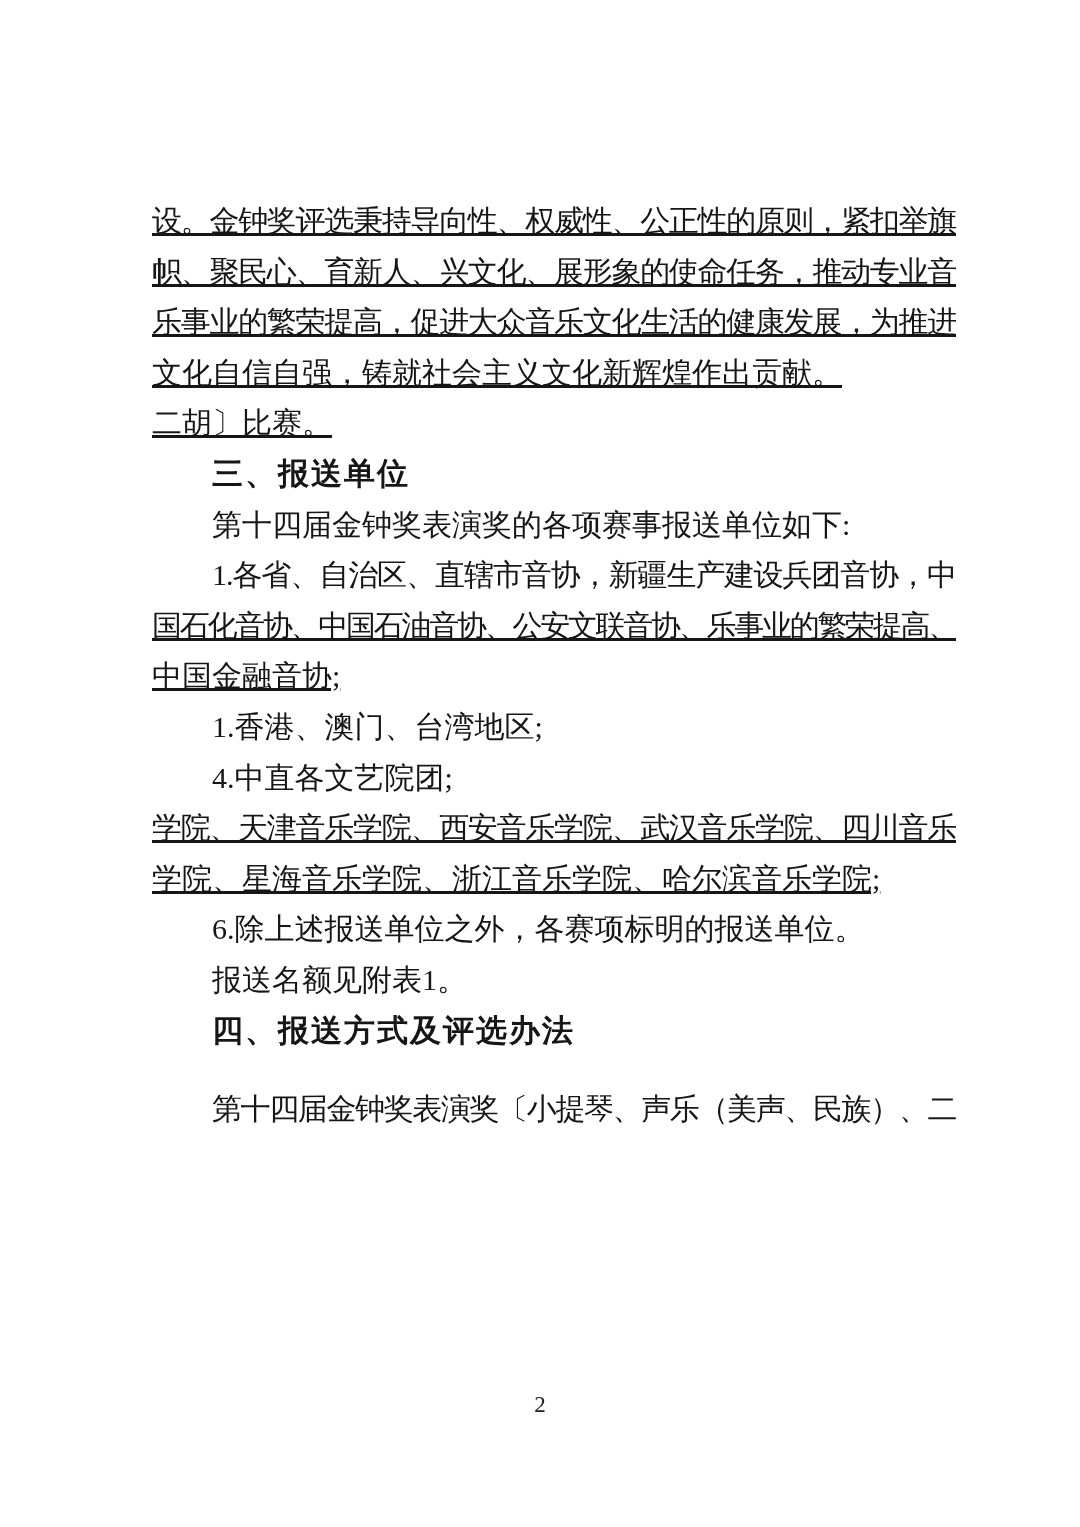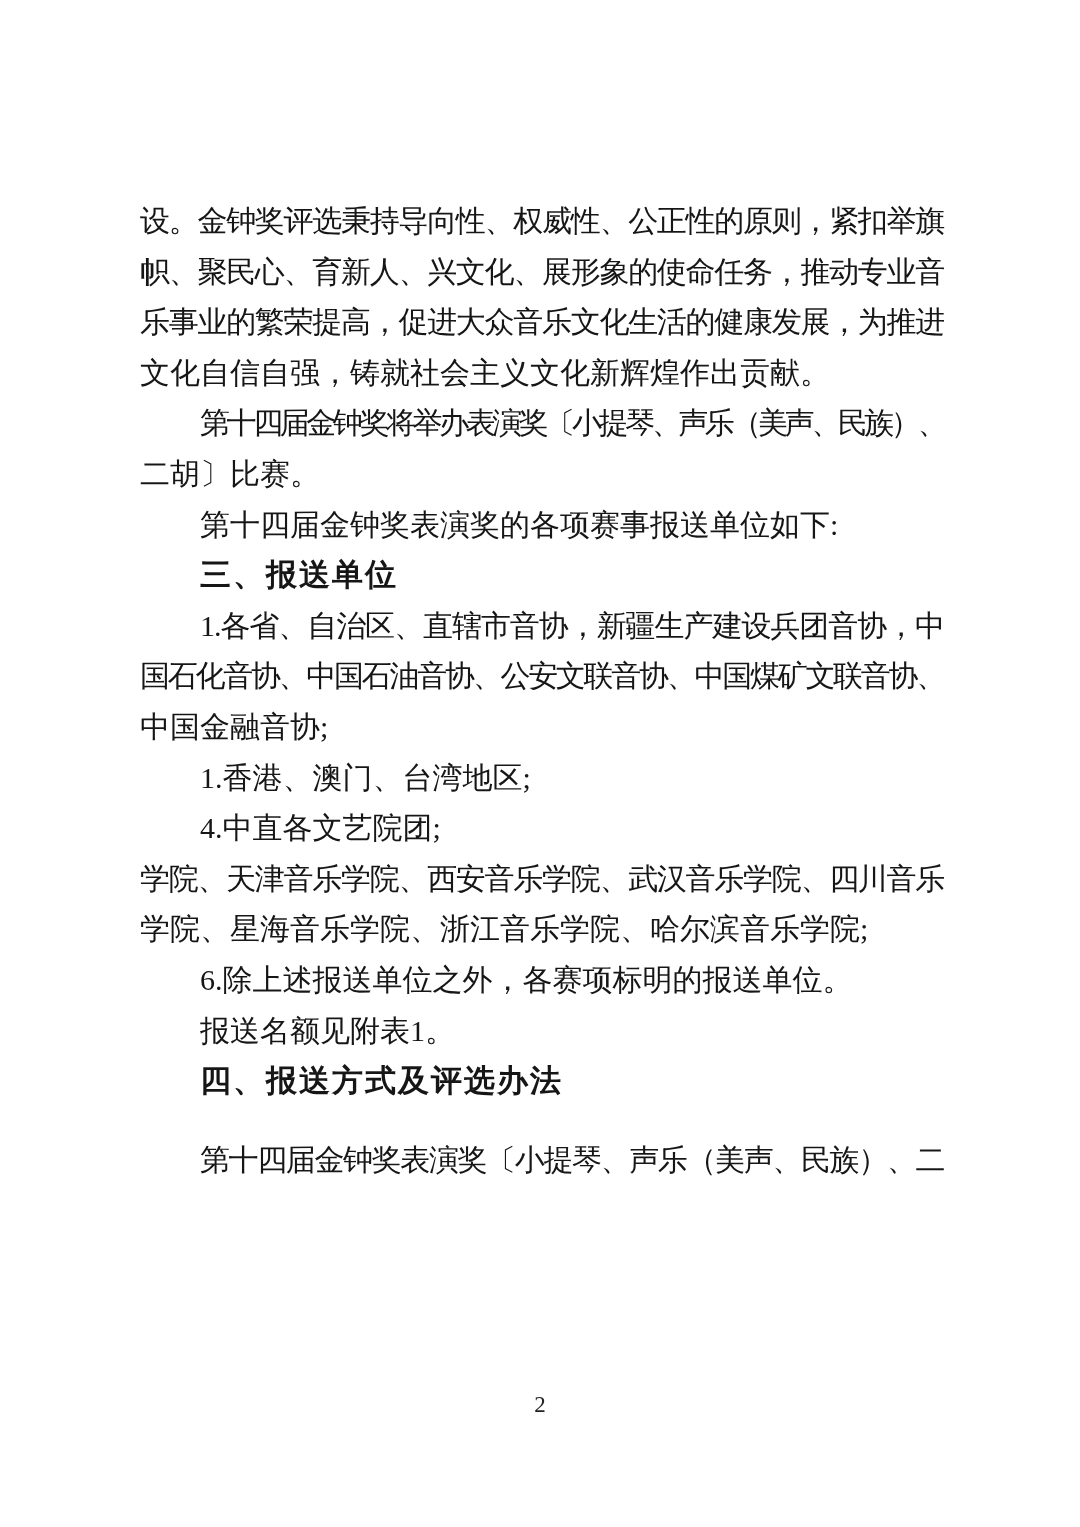--- a/index.html
+++ b/index.html
@@ -12,23 +12,24 @@
     width: 1080px;
     height: 1527px;
     margin: 0 auto;
     background: #ffffff;
     color: #161616;
     font-family: "Liberation Serif", "DejaVu Serif", serif;
     overflow: hidden;
   }
   .content {
     position: absolute;
-    left: 140px;
+    left: 152px;
     top: 196px;
     width: 804px;
+    text-decoration: underline;
   }
   .line {
     font-size: 30px;
     line-height: 50.6px;
     height: 50.6px;
     white-space: nowrap;
     overflow: visible;
   }
   .line.indent span {
     padding-left: 60px;
@@ -52,26 +53,25 @@
 </style>
 </head>
 <body>
 
 <div class="page">
   <div class="content">
     <div class="line"><span style="letter-spacing: -1.28571px;">设。金钟奖评选秉持导向性、权威性、公正性的原则，紧扣举旗</span></div>
     <div class="line"><span style="letter-spacing: -1.28571px;">帜、聚民心、育新人、兴文化、展形象的使命任务，推动专业音</span></div>
     <div class="line"><span style="letter-spacing: -1.28571px;">乐事业的繁荣提高，促进大众音乐文化生活的健康发展，为推进</span></div>
     <div class="line"><span>文化自信自强，铸就社会主义文化新辉煌作出贡献。</span></div>
-    <div class="line indent"><span style="letter-spacing: -3.42857px;">第十四届金钟奖将举办表演奖〔小提琴、声乐（美声、民族）、</span></div>
     <div class="line"><span>二胡〕比赛。</span></div>
+    <div class="line heading indent"><span>三、报送单位</span></div>
     <div class="line indent"><span>第十四届金钟奖表演奖的各项赛事报送单位如下:</span></div>
-    <div class="line heading indent"><span>三、报送单位</span></div>
     <div class="line indent"><span style="letter-spacing: -1.05556px;">1.各省、自治区、直辖市音协，新疆生产建设兵团音协，中</span></div>
-    <div class="line"><span style="letter-spacing: -2.27586px;">国石化音协、中国石油音协、公安文联音协、中国煤矿文联音协、</span></div>
+    <div class="line"><span style="letter-spacing: -2.27586px;">国石化音协、中国石油音协、公安文联音协、乐事业的繁荣提高、</span></div>
     <div class="line"><span>中国金融音协;</span></div>
     <div class="line indent"><span>1.香港、澳门、台湾地区;</span></div>
     <div class="line indent"><span>4.中直各文艺院团;</span></div>
     <div class="line"><span style="letter-spacing: -1.28571px;">学院、天津音乐学院、西安音乐学院、武汉音乐学院、四川音乐</span></div>
     <div class="line"><span>学院、星海音乐学院、浙江音乐学院、哈尔滨音乐学院;</span></div>
     <div class="line indent"><span>6.除上述报送单位之外，各赛项标明的报送单位。</span></div>
     <div class="line indent"><span>报送名额见附表1。</span></div>
     <div class="line heading indent"><span>四、报送方式及评选办法</span></div>
     <div class="line indent"><span style="letter-spacing: -1.38462px; margin-top: 28px;">第十四届金钟奖表演奖〔小提琴、声乐（美声、民族）、二</span></div>
   </div>

